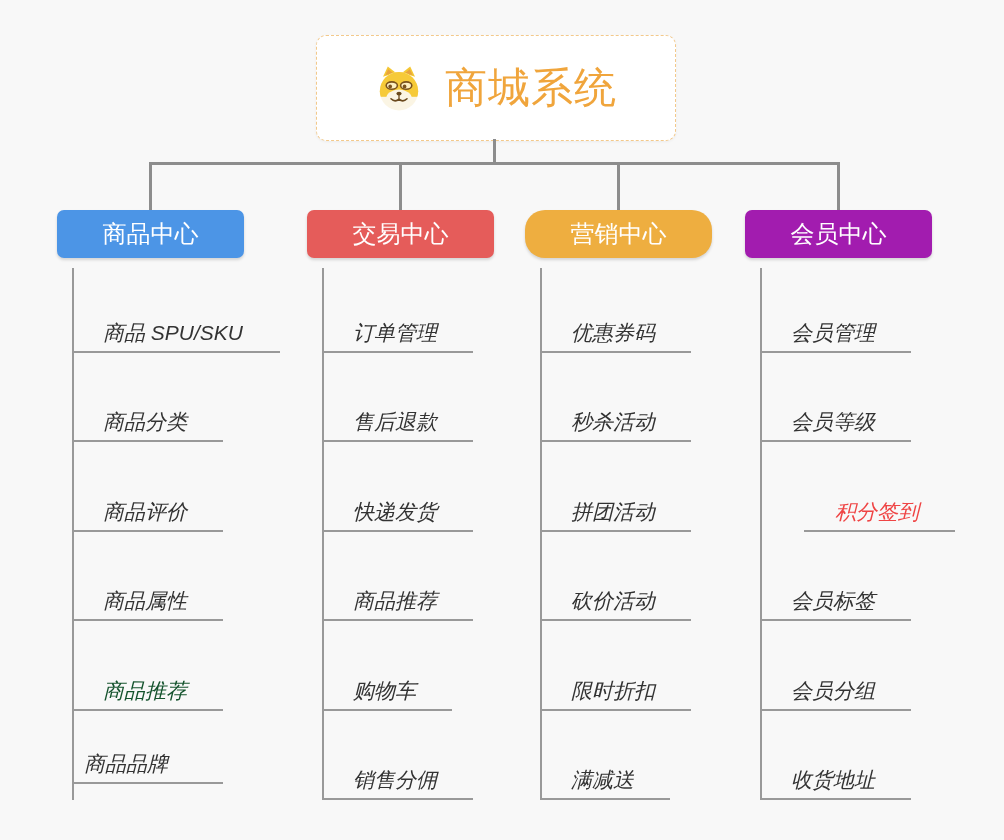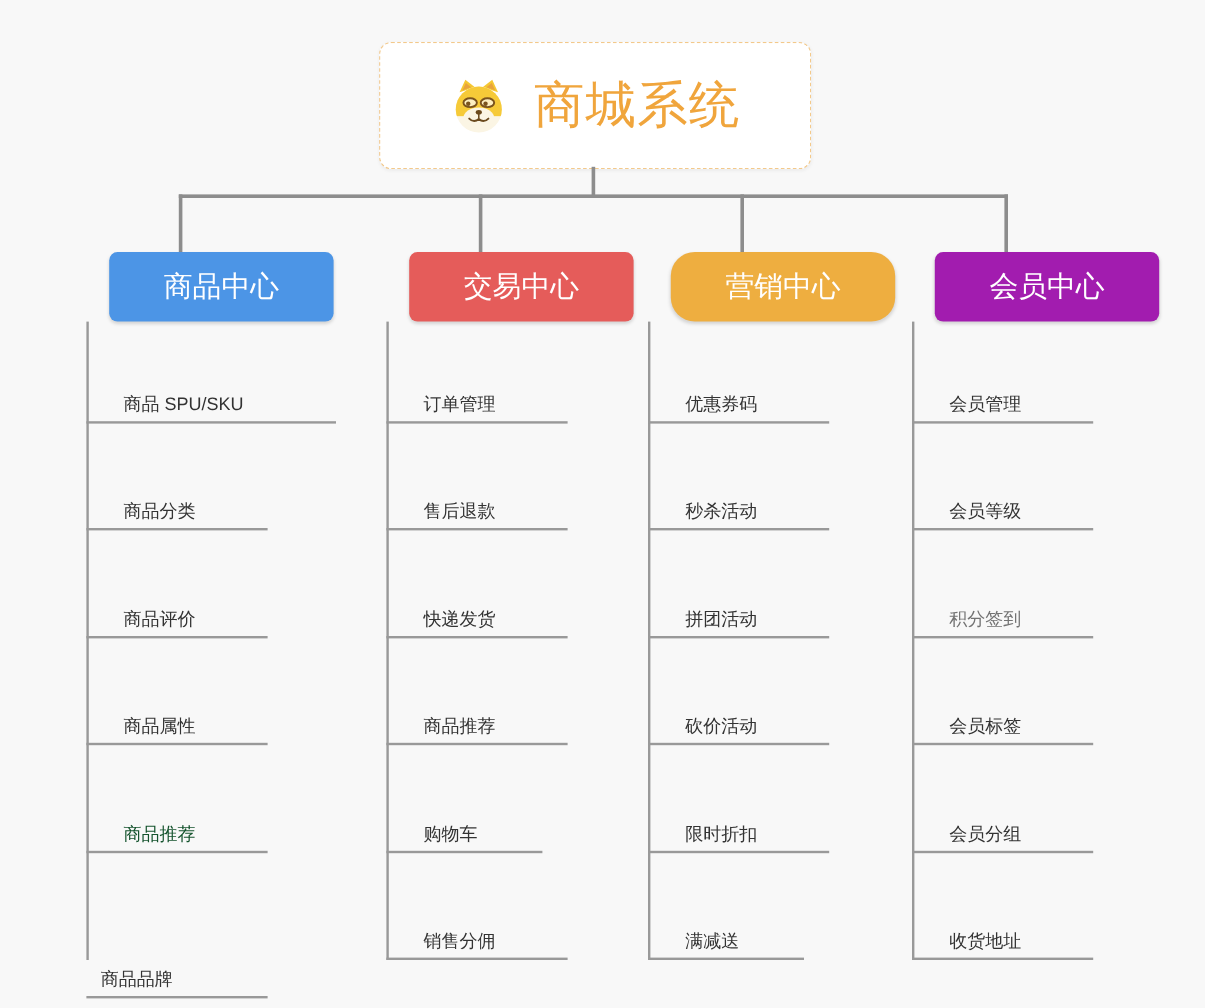--- a/index.html
+++ b/index.html
@@ -11,33 +11,32 @@
   .root-node{
     position:absolute;left:316px;top:35px;width:358px;height:104px;
     background:#fff;border:1px dashed #F3C98B;border-radius:10px;
     display:flex;align-items:center;justify-content:center;gap:22px;
     box-shadow:0 1px 3px rgba(0,0,0,.05);
   }
   .root-title{font-size:42px;font-weight:500;letter-spacing:1px;}
   .root-icon{width:48px;height:50px;display:block;}
   .line{position:absolute;background:#8D8D8D;}
   .branch-box{
-    position:absolute;top:210px;width:187px;height:58px;border-radius:7px;
+    position:absolute;top:210px;width:187px;height:48px;border-radius:7px;
     display:flex;align-items:center;justify-content:center;
     color:#fff;font-size:24px;font-weight:400;
     box-shadow:0 2px 3px rgba(0,0,0,.15);
-    margin-left:34px;
   }
   .branch-trunk{position:absolute;width:2px;background:#999999;}
   .child-item{
     position:absolute;box-sizing:border-box;height:46px;
     border-bottom:2px solid #999999;
     display:flex;align-items:flex-end;
     padding:0 0 4px 31px;
-    font-size:15px;white-space:nowrap;
+    font-size:21px;white-space:nowrap;font-style:italic;
   }
 </style>
 </head>
 <body style="background: rgb(248, 248, 248);">
 
 <div class="canvas">
 
   <div class="root-node" style="border-color: rgb(243, 201, 139); background: rgb(255, 255, 255);">
     <svg class="root-icon" viewBox="0 0 60 60" aria-hidden="true">
       <path d="M10,16 L16,3 L26,11 Z" fill="#F5C732"></path>
@@ -84,21 +83,21 @@
       </div>
       <div class="child-item" style="left: 72px; top: 485.8px; width: 151px; border-bottom-color: rgb(153, 153, 153); color: rgb(51, 51, 51);">
         <span>商品评价</span>
       </div>
       <div class="child-item" style="left: 72px; top: 575.2px; width: 151px; border-bottom-color: rgb(153, 153, 153); color: rgb(51, 51, 51);">
         <span>商品属性</span>
       </div>
       <div class="child-item" style="left: 72px; top: 664.6px; width: 151px; border-bottom-color: rgb(153, 153, 153); color: #14532d;">
         <span>商品推荐</span>
       </div>
-      <div class="child-item" style="left: 72px; top: 786px; width: 151px; border-bottom-color: rgb(153, 153, 153); color: rgb(51, 51, 51); padding-left: 12px;">
+      <div class="child-item" style="left: 72px; top: 738px; width: 151px; border-bottom-color: rgb(153, 153, 153); color: rgb(51, 51, 51); padding-left: 12px;">
         <span>商品品牌</span>
       </div>
       <div class="branch-box" style="left: 307px; background: rgb(229, 92, 90);">
         <span>交易中心</span>
       </div>
       <div class="branch-trunk" style="left: 322px; top: 268px; height: 532px; background: rgb(153, 153, 153);"></div>
       <div class="child-item" style="left: 322px; top: 307px; width: 151px; border-bottom-color: rgb(153, 153, 153); color: rgb(51, 51, 51);">
         <span>订单管理</span>
       </div>
       <div class="child-item" style="left: 322px; top: 396.4px; width: 151px; border-bottom-color: rgb(153, 153, 153); color: rgb(51, 51, 51);">
@@ -141,21 +140,21 @@
       <div class="branch-box" style="left: 745px; background: #a21caf;">
         <span>会员中心</span>
       </div>
       <div class="branch-trunk" style="left: 760px; top: 268px; height: 532px; background: rgb(153, 153, 153);"></div>
       <div class="child-item" style="left: 760px; top: 307px; width: 151px; border-bottom-color: rgb(153, 153, 153); color: rgb(51, 51, 51);">
         <span>会员管理</span>
       </div>
       <div class="child-item" style="left: 760px; top: 396.4px; width: 151px; border-bottom-color: rgb(153, 153, 153); color: rgb(51, 51, 51);">
         <span>会员等级</span>
       </div>
-      <div class="child-item" style="left: 760px; top: 485.8px; width: 151px; border-bottom-color: rgb(153, 153, 153); color: #737373;">
+      <div class="child-item" style="left: 804px; top: 485.8px; width: 151px; border-bottom-color: rgb(153, 153, 153); color: #ef4444;">
         <span>积分签到</span>
       </div>
       <div class="child-item" style="left: 760px; top: 575.2px; width: 151px; border-bottom-color: rgb(153, 153, 153); color: rgb(51, 51, 51);">
         <span>会员标签</span>
       </div>
       <div class="child-item" style="left: 760px; top: 664.6px; width: 151px; border-bottom-color: rgb(153, 153, 153); color: rgb(51, 51, 51);">
         <span>会员分组</span>
       </div>
       <div class="child-item" style="left: 760px; top: 754px; width: 151px; border-bottom-color: rgb(153, 153, 153); color: rgb(51, 51, 51);">
         <span>收货地址</span>

